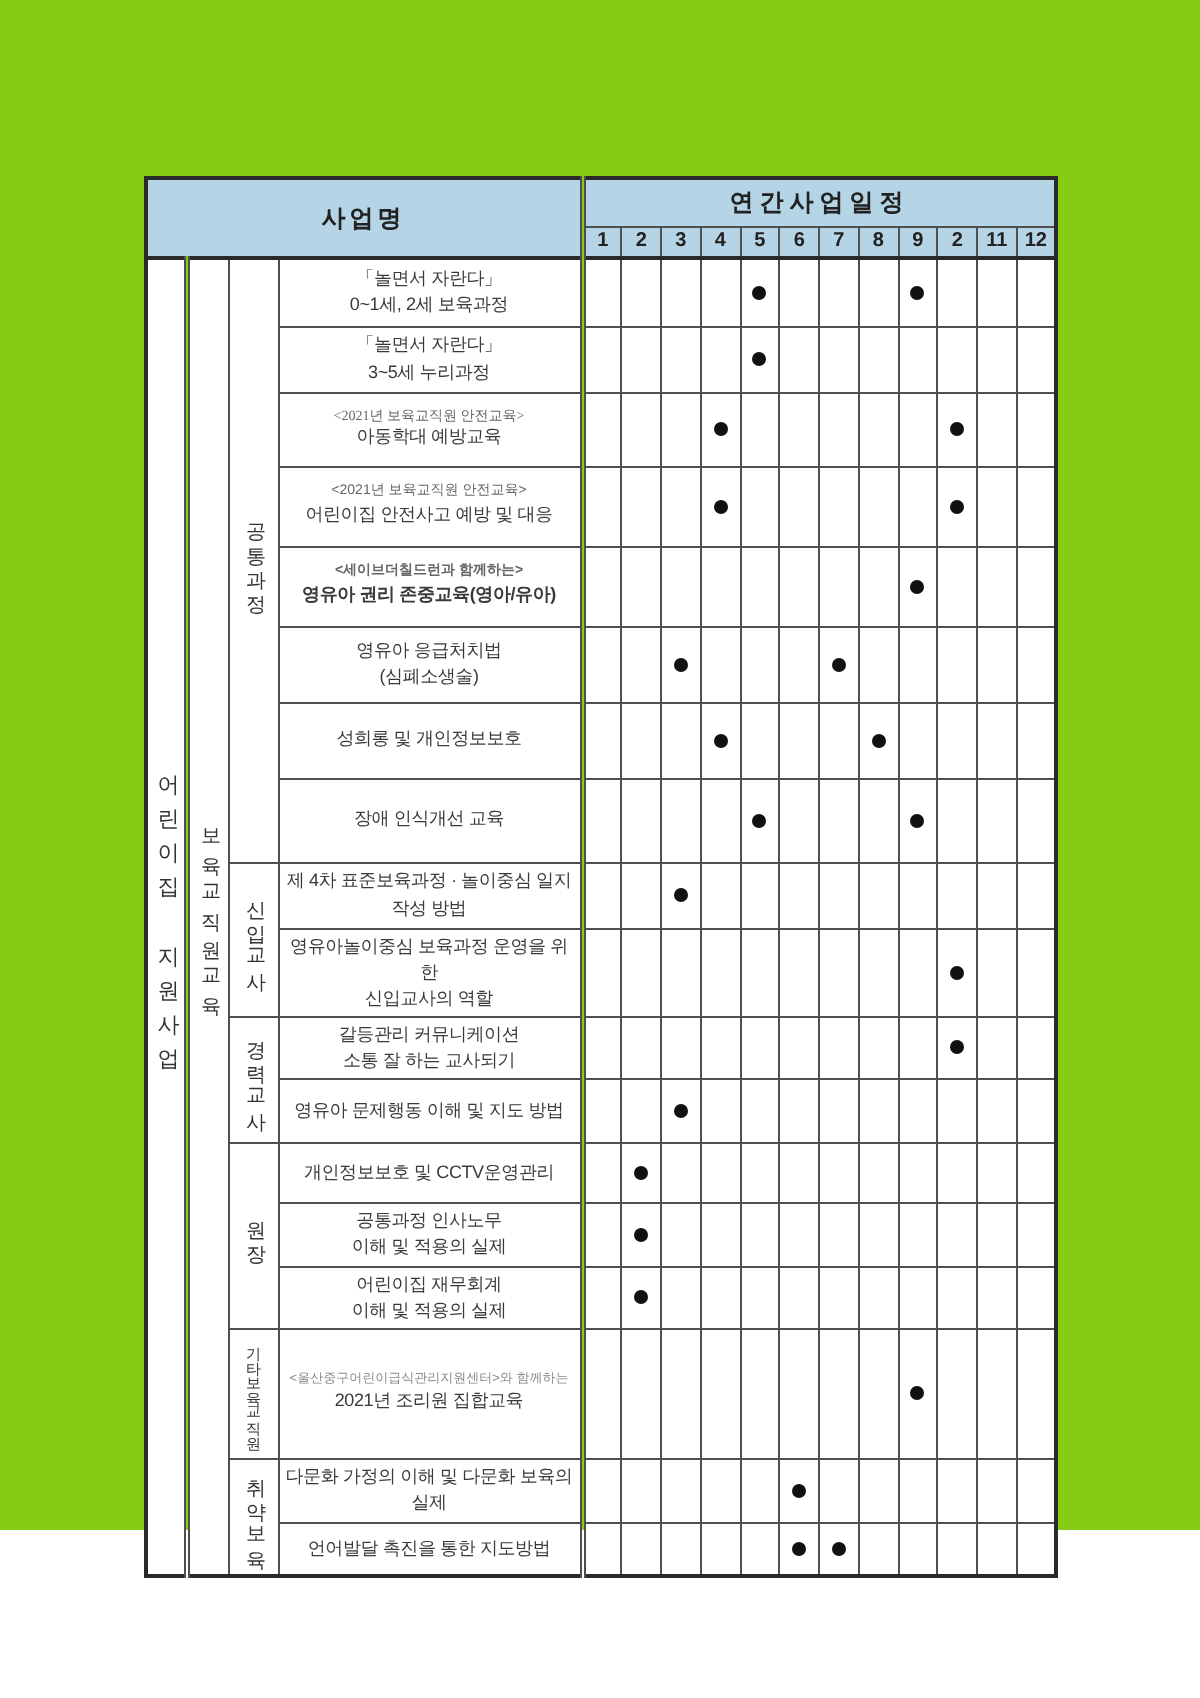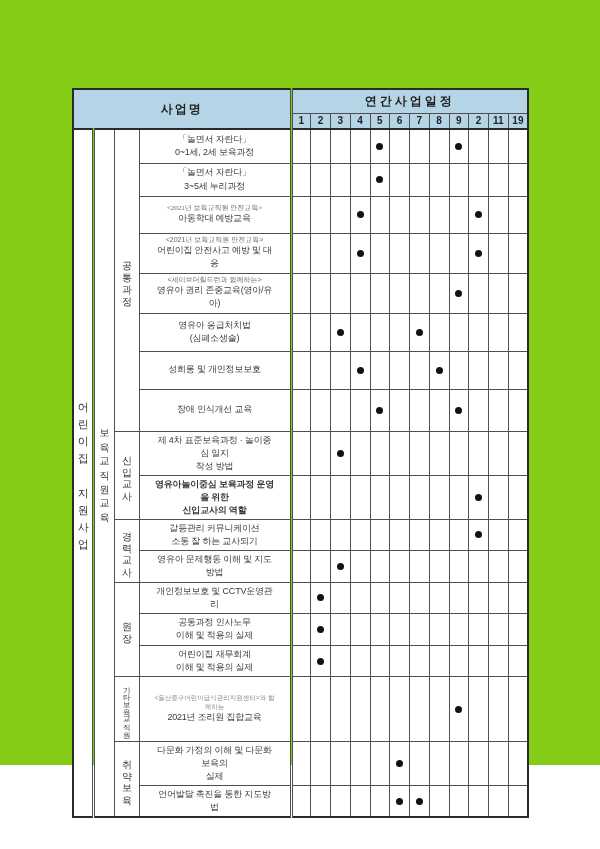--- a/index.html
+++ b/index.html
@@ -27,21 +27,21 @@
   .name-hdr{font-size:12px;font-weight:bold;letter-spacing:2px;border-bottom:2px solid var(--outer);}
   .sched-hdr{font-size:12px;font-weight:bold;letter-spacing:3px;margin-left:33px;}
   .mth{font-size:10px;font-weight:bold;border-bottom:2px solid var(--outer);padding:1px 0;text-align:center;}
   .dbl-left{border-left:3px double var(--grid);}
   .vlabel{text-align:center;vertical-align:middle;background:#fff;}
   .vtext{writing-mode:vertical-rl;text-orientation:upright;display:inline-block;line-height:1;}
   .v-outer{font-size:11px;letter-spacing:6px;color:#333;}
   .v-mid{font-size:10px;letter-spacing:4px;color:#333;}
   .cat{font-size:10px;letter-spacing:2px;color:#333;}
   .cat-xs{font-size:7.5px;letter-spacing:0;}
-  .namecell{text-align:center;vertical-align:middle;padding:2px 15px;background:#fff;}
+  .namecell{text-align:center;vertical-align:middle;padding:2px 3px;background:#fff;}
   .pname{font-size:9px;color:#3a3a3a;white-space:pre-line;line-height:1.45;letter-spacing:-0.2px;}
   .sub{font-size:7px;color:#666;line-height:1.25;white-space:pre-line;}
   .sub-xs{font-size:6.5px;color:#8a8a8a;}
   .mcell{text-align:center;vertical-align:middle;line-height:0;background:#fff;}
   .dot{display:inline-block;width:7px;height:7px;border-radius:50%;background:var(--dot);}
 </style>
 </head>
 <body>
 
 <div class="page">
@@ -74,21 +74,21 @@
           <th class="mth">2</th>
           <th class="mth">3</th>
           <th class="mth">4</th>
           <th class="mth">5</th>
           <th class="mth">6</th>
           <th class="mth">7</th>
           <th class="mth">8</th>
           <th class="mth">9</th>
           <th class="mth">2</th>
           <th class="mth">11</th>
-          <th class="mth">19</th>
+          <th class="mth">12</th>
         </tr>
     </thead>
     <tbody id="body-rows">
         <tr style="height: 34px;">
           <td rowspan="18" class="vlabel"><span class="vtext v-outer">어린이집 지원사업</span></td>
           <td rowspan="18" class="vlabel dbl-left"><span class="vtext v-mid">보육교직원교육</span></td>
           <td rowspan="8" class="vlabel"><span class="vtext cat">공통과정</span></td>
           <td class="namecell">
             <div class="pname">「놀면서 자란다」
 0~1세, 2세 보육과정</div>
@@ -153,21 +153,21 @@
           <td class="mcell"><span class="dot"></span></td>
           <td class="mcell"></td>
           <td class="mcell"></td>
           <td class="mcell"></td>
           <td class="mcell"></td>
           <td class="mcell"></td>
           <td class="mcell"><span class="dot"></span></td>
           <td class="mcell"></td>
           <td class="mcell"></td>
         </tr>
-        <tr style="height: 40px;">
+        <tr style="height: 40px; font-weight: bold;">
           <td class="namecell">
             <div class="sub">&lt;세이브더칠드런과 함께하는&gt;</div>
             <div class="pname">영유아 권리 존중교육(영아/유아)</div>
           </td>
           <td class="mcell dbl-left"></td>
           <td class="mcell"></td>
           <td class="mcell"></td>
           <td class="mcell"></td>
           <td class="mcell"></td>
           <td class="mcell"></td>
@@ -242,21 +242,21 @@
           <td class="mcell"></td>
           <td class="mcell"></td>
           <td class="mcell"></td>
           <td class="mcell"></td>
           <td class="mcell"></td>
           <td class="mcell"></td>
           <td class="mcell"></td>
           <td class="mcell"></td>
           <td class="mcell"></td>
         </tr>
-        <tr style="height: 29px; font-weight: bold;">
+        <tr style="height: 29px;">
           <td class="namecell">
             <div class="pname">영유아놀이중심 보육과정 운영을 위한
 신입교사의 역할</div>
           </td>
           <td class="mcell dbl-left"></td>
           <td class="mcell"></td>
           <td class="mcell"></td>
           <td class="mcell"></td>
           <td class="mcell"></td>
           <td class="mcell"></td>

